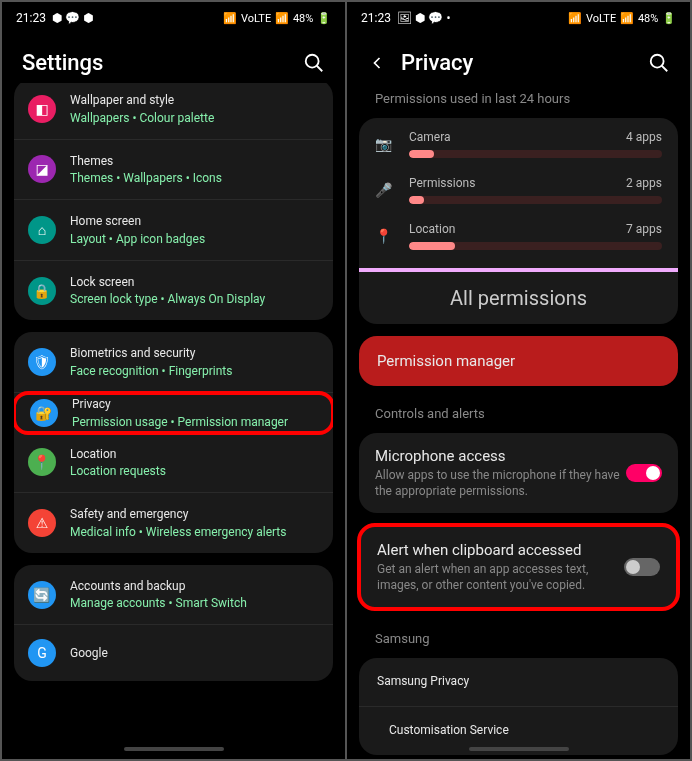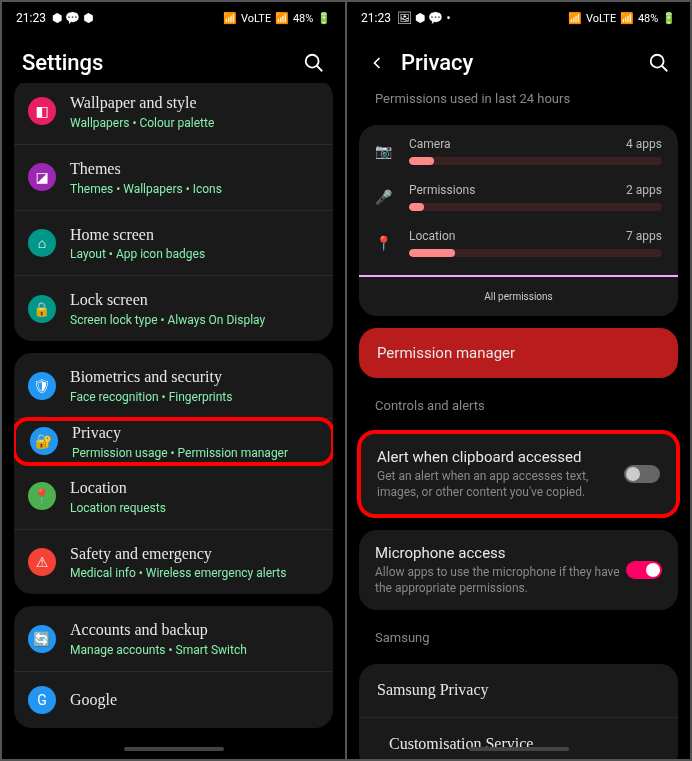--- a/index.html
+++ b/index.html
@@ -17,36 +17,36 @@
     .search-icon { color: #fff; }
     
     .content { padding: 0 12px; overflow-y: hidden; }
     
     .group { background: #1a1a1a; border-radius: 18px; margin-bottom: 12px; overflow: hidden; }
     
     .item { display: flex; align-items: center; padding: 14px 14px; border-bottom: 1px solid #2a2a2a; position: relative; }
     .item:last-child { border-bottom: none; }
     .item-icon { width: 28px; height: 28px; border-radius: 50%; display: flex; align-items: center; justify-content: center; margin-right: 14px; flex-shrink: 0; font-size: 14px; }
     .item-text { flex: 1; }
-    .item-title { color: #e8e8e8; font-size: 16px; line-height: 1.3; font-family: Liberation Serif, serif; }
+    .item-title { color: #e8e8e8; font-size: 12px; line-height: 1.3; }
     .item-sub { color: #86efac; font-size: 12px; margin-top: 2px; }
     
     .highlight { border: 4px solid #f00; border-radius: 16px; margin: -2px; padding-top: 2px; padding-bottom: 2px; }
     
-    .section-label { color: #888; font-size: 13px; padding: 8px 16px 19px; }
+    .section-label { color: #888; font-size: 13px; padding: 8px 16px 12px; }
     
     .perm-section { padding: 12px 16px; }
     .perm-row { display: flex; align-items: center; margin-bottom: 18px; }
     .perm-icon { width: 20px; margin-right: 14px; font-size: 14px; }
     .perm-content { flex: 1; }
     .perm-header { display: flex; justify-content: space-between; color: #bbb; font-size: 12px; margin-bottom: 6px; }
     .perm-bar { height: 8px; background: #3a2020; border-radius: 4px; overflow: hidden; }
     .perm-fill { height: 100%; background: #f88; border-radius: 4px; }
     
-    .all-perms { text-align: center; color: #ccc; padding: 14px; border-top: 2px solid #f0abfc; font-size: 10px; }
+    .all-perms { text-align: center; color: #ccc; padding: 14px; border-top: 4px solid #f0abfc; font-size: 20px; }
     
     .single-item { background: #b91c1c; border-radius: 18px; padding: 16px 18px; margin-bottom: 12px; color: #e8e8e8; font-size: 15px; }
     
     .toggle-item { display: flex; align-items: center; background: #1a1a1a; border-radius: 18px; padding: 14px 16px; margin-bottom: 12px; }
     .toggle-text { flex: 1; }
     .toggle-title { color: #e8e8e8; font-size: 15px; }
     .toggle-sub { color: #888; font-size: 12px; margin-top: 3px; line-height: 1.3; }
     
     .switch { width: 36px; height: 18px; border-radius: 10px; position: relative; flex-shrink: 0; }
     .switch-on { background: #f06; }
@@ -248,36 +248,36 @@
           </div>
         </div>
       </div>
       <div class="all-perms">All permissions</div>
     </div>
 
     <div class="single-item">Permission manager</div>
 
     <div class="section-label">Controls and alerts</div>
 
+    <div class="toggle-item">
+      <div class="toggle-text">
+        <div class="toggle-title">Microphone access</div>
+        <div class="toggle-sub">Allow apps to use the microphone if they have the appropriate permissions.</div>
+      </div>
+      <div class="switch switch-on"></div>
+    </div>
+
     <div class="toggle-item highlight">
       <div class="toggle-text">
         <div class="toggle-title">Alert when clipboard accessed</div>
         <div class="toggle-sub">Get an alert when an app accesses text, images, or other content you've copied.</div>
       </div>
       <div class="switch switch-off"></div>
     </div>
 
-    <div class="toggle-item">
-      <div class="toggle-text">
-        <div class="toggle-title">Microphone access</div>
-        <div class="toggle-sub">Allow apps to use the microphone if they have the appropriate permissions.</div>
-      </div>
-      <div class="switch switch-on"></div>
-    </div>
-
     <div class="section-label">Samsung</div>
 
     <div class="group">
       <div class="item" style="padding:16px 18px">
         <div class="item-title">Samsung Privacy</div>
       </div>
       <div class="item" style="padding:16px 30px">
         <div class="item-title">Customisation Service</div>
       </div>
     </div>

